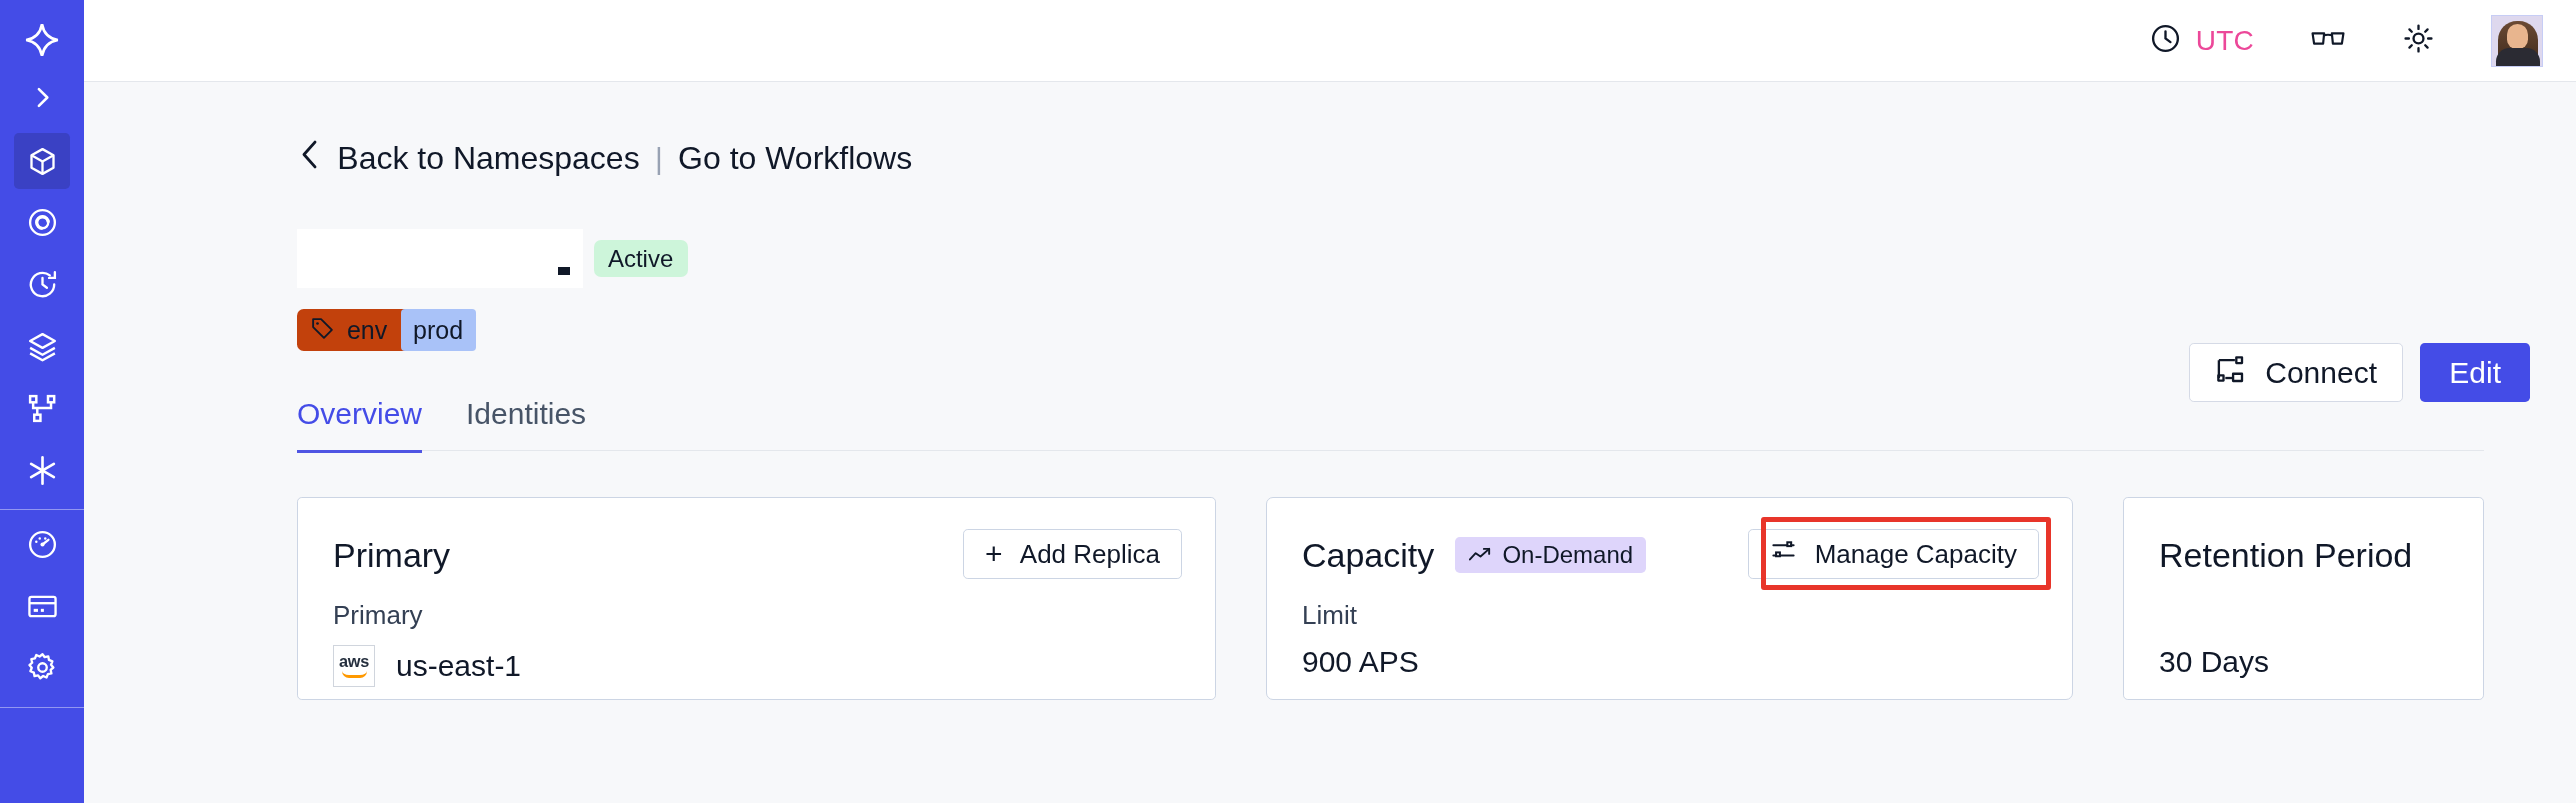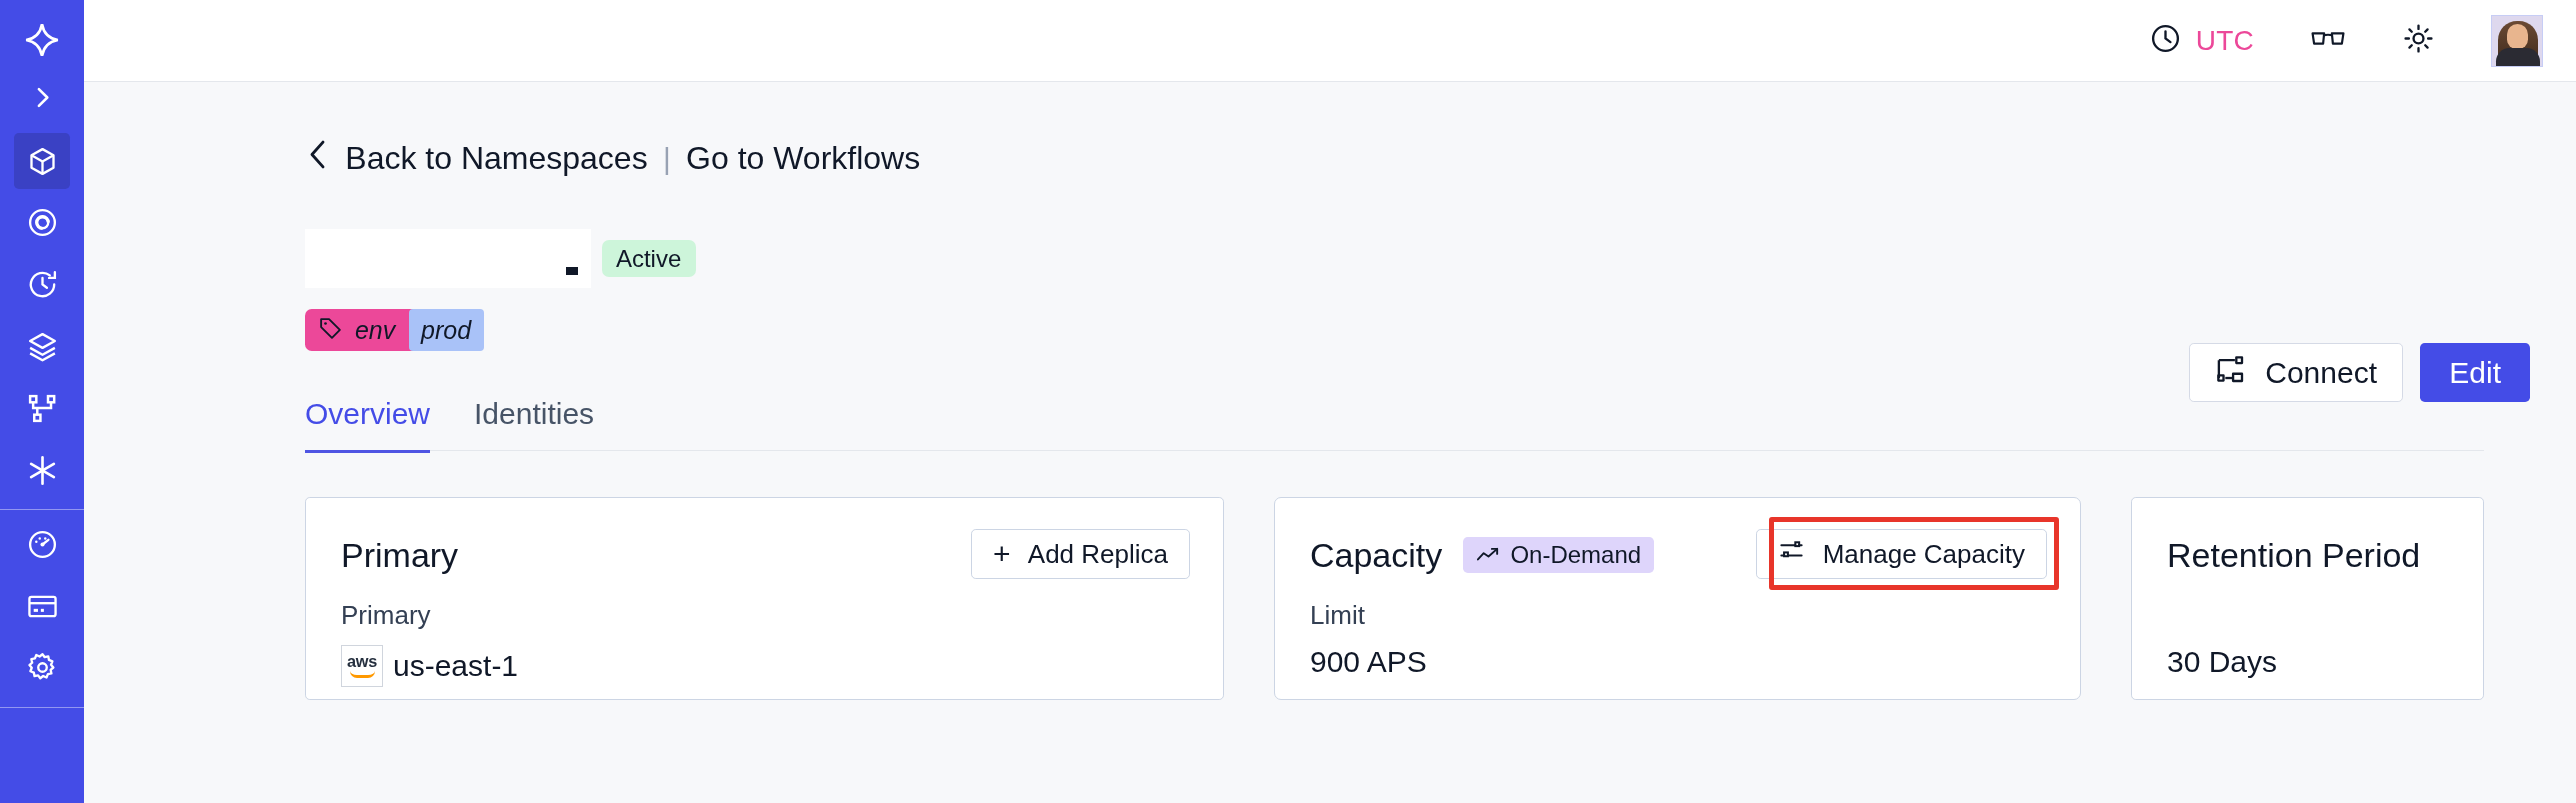--- a/index.html
+++ b/index.html
@@ -58,21 +58,21 @@
   .avatar .face {
     position:absolute; left:15.3px; top:8.6px; width:21px; height:25px;
     background:#e8b58e; border-radius: 10.5px 10.5px 9.6px 9.6px;
   }
   .avatar .body {
     position:absolute; left:3.8px; bottom:0; width:44px; height:17.3px;
     background:#2b2b33; border-radius: 13.4px 13.4px 0 0;
   }
 
   
-  .content { flex: 1; background: #f7f8fa; padding: 0 46px 0 8px; position: relative; }
+  .content { flex: 1; background: #f7f8fa; padding: 0 46px 0 0; position: relative; }
 
   .breadcrumb {
     display: flex; align-items: center; gap: 15.3px;
     margin: 56px 0 0 213px;
   }
   .bc-back { font-size: 32px; color: #101828; display:flex; align-items:center; gap:15.3px; }
   .bc-sep { font-size: 30px; color: #98a2b3; font-weight: 300; }
   .bc-link { font-size: 32px; color: #101828; }
 
   .title-row {
@@ -87,22 +87,22 @@
   .badge-active {
     margin-left: 24px;
     background: #cdf5da; color: #101828;
     font-size: 24px; padding: 6.7px 14.4px; border-radius: 7px;
     line-height: 1;
   }
 
   .tag-chip {
     margin: 21px 0 0 213px;
     display: inline-flex; align-items: center; gap: 11.5px;
-    background: #ec4899; border-radius: 6.7px;
-    padding: 6.7px 0 6.7px 13.4px; height: 42px; width: fit-content; font-style: italic;
+    background: #c2410c; border-radius: 6.7px;
+    padding: 6.7px 0 6.7px 13.4px; height: 42px; width: fit-content;
   }
   .tag-chip .tg-key { font-size: 25px; color: #101828; }
   .tag-chip .tg-val {
     font-size: 25px; color: #101828; background: #a9c2f8;
     padding: 6.7px 12.5px; margin-left: 1.9px; border-radius: 4px; height: 42px;
     display:flex; align-items:center; margin-top:-6.7px; margin-bottom:-6.7px;
   }
 
   .actions { position: absolute; right: 46px; top: 261px; display: flex; gap: 17.3px; }
   .btn-connect {
@@ -143,21 +143,21 @@
   .card-capacity { width: 807px; border-radius: 7px; }
   .card-retention { flex: 1; }
   .card-head { display: flex; align-items: center; gap: 21px; height: 48px;}
   .card-title { font-size: 34px; color: #101828; font-weight: 400; }
   .badge-ondemand {
     display: inline-flex; align-items: center; gap: 9.6px;
     background: #ded5fb; color: #101828;
     font-size: 24px; border-radius: 4.8px; padding: 5.8px 12.5px; line-height: 1;
   }
   .card-sub { font-size: 26px; color: #344054; margin-top: 21px; }
-  .card-val { font-size: 30px; color: #101828; margin-top: 13.4px; display:flex; align-items:center; gap:10px; }
+  .card-val { font-size: 30px; color: #101828; margin-top: 13.4px; display:flex; align-items:center; gap:21px; }
 
   .btn-card {
     position: absolute; right: 33px; top: 31px;
     display: flex; align-items: center; gap: 17.3px;
     background: #ffffff; border: 1px solid #ccd5e4; border-radius: 4.8px;
     padding: 0 21px; height: 50px; font-size: 26px; color: #101828;
   }
   .btn-card .plus { font-size: 30px; line-height: 1; }
 
   .redbox {

